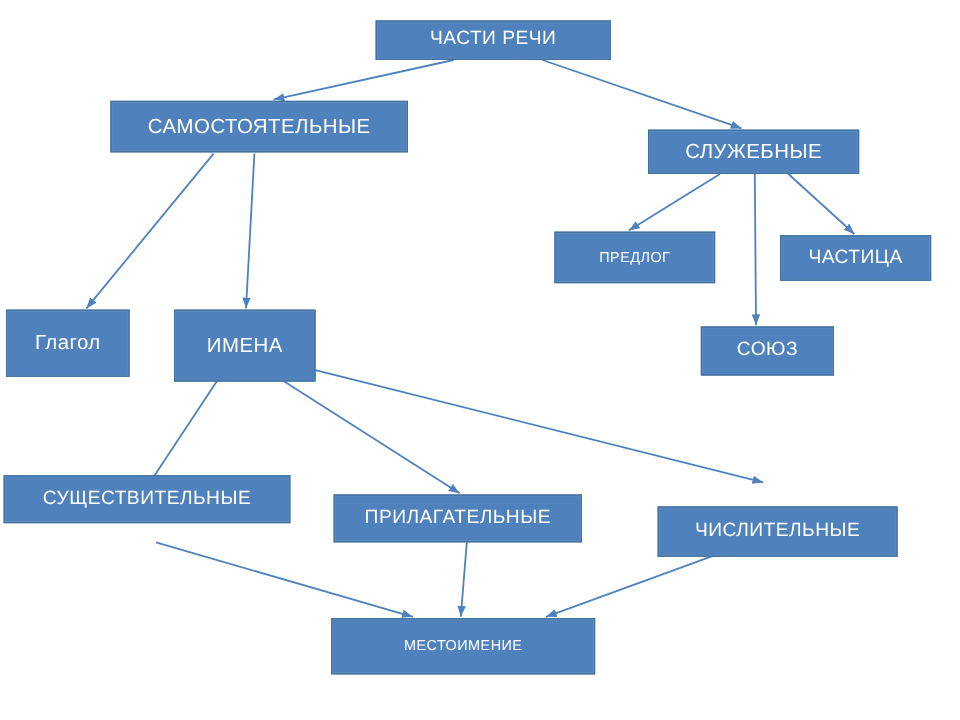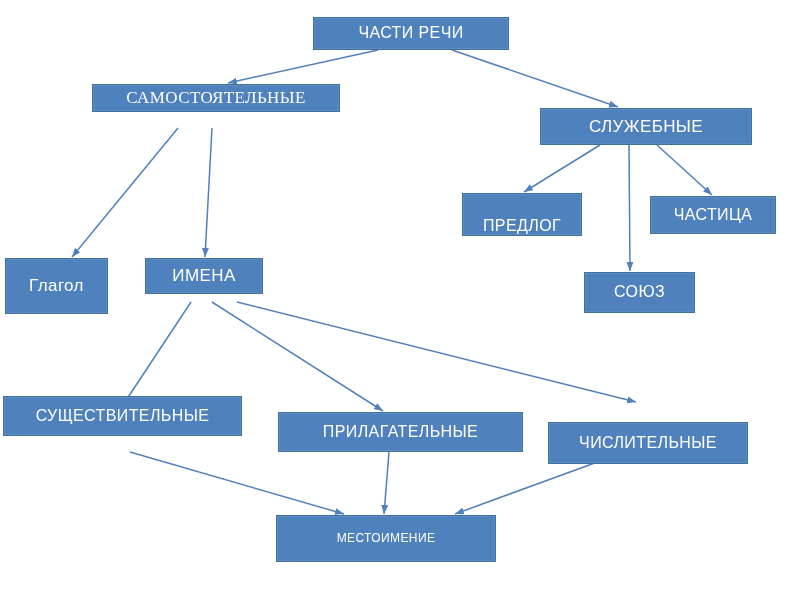--- a/index.html
+++ b/index.html
@@ -65,45 +65,45 @@
       <line x1="212" y1="302" x2="383" y2="411" marker-end="url(#arrow)"></line>
       <line x1="237" y1="302" x2="636" y2="402" marker-end="url(#arrow)"></line>
       <line x1="130" y1="452" x2="344" y2="514" marker-end="url(#arrow)"></line>
       <line x1="389" y1="452" x2="384" y2="514" marker-end="url(#arrow)"></line>
       <line x1="644" y1="445" x2="455" y2="514" marker-end="url(#arrow)"></line>
     </svg>
   <div id="nodes-layer">
       <div class="node" style="left: 313px; top: 17px; width: 196px; height: 33px; font-size: 16px;">
         <span>ЧАСТИ РЕЧИ</span>
       </div>
-      <div class="node" style="left: 92px; top: 84px; width: 248px; height: 28px; font-size: 17px; font-family: Liberation Serif, serif;">
+      <div class="node" style="left: 92px; top: 84px; width: 248px; height: 43px; font-size: 17px;">
         <span>САМОСТОЯТЕЛЬНЫЕ</span>
       </div>
-      <div class="node" style="left: 540px; top: 108px; width: 212px; height: 37px; font-size: 17px;">
+      <div class="node" style="left: 540px; top: 108px; width: 176px; height: 37px; font-size: 17px;">
         <span>СЛУЖЕБНЫЕ</span>
       </div>
-      <div class="node" style="left: 462px; top: 193px; width: 120px; height: 43px; font-size: 16px; align-items: flex-end;">
+      <div class="node" style="left: 462px; top: 193px; width: 134px; height: 43px; font-size: 12px;">
         <span>ПРЕДЛОГ</span>
       </div>
       <div class="node" style="left: 650px; top: 196px; width: 126px; height: 38px; font-size: 16px; justify-content: center;">
         <span>ЧАСТИЦА</span>
       </div>
       <div class="node" style="left: 584px; top: 272px; width: 111px; height: 41px; font-size: 16px;">
         <span>СОЮЗ</span>
       </div>
       <div class="node" style="left: 5px; top: 258px; width: 103px; height: 56px; font-size: 17px;">
         <span>Глагол</span>
       </div>
-      <div class="node" style="left: 145px; top: 258px; width: 118px; height: 36px; font-size: 17px;">
+      <div class="node" style="left: 145px; top: 258px; width: 118px; height: 60px; font-size: 17px;">
         <span>ИМЕНА</span>
       </div>
       <div class="node" style="left: 3px; top: 396px; width: 239px; height: 40px; font-size: 16px;">
         <span>СУЩЕСТВИТЕЛЬНЫЕ</span>
       </div>
-      <div class="node" style="left: 278px; top: 412px; width: 245px; height: 40px; font-size: 16px;">
+      <div class="node" style="left: 278px; top: 412px; width: 207px; height: 40px; font-size: 16px;">
         <span>ПРИЛАГАТЕЛЬНЫЕ</span>
       </div>
       <div class="node" style="left: 548px; top: 422px; width: 200px; height: 42px; font-size: 16px;">
         <span>ЧИСЛИТЕЛЬНЫЕ</span>
       </div>
       <div class="node" style="left: 276px; top: 515px; width: 220px; height: 47px; font-size: 12px;">
         <span>МЕСТОИМЕНИЕ</span>
       </div>
     </div>
 </div>

